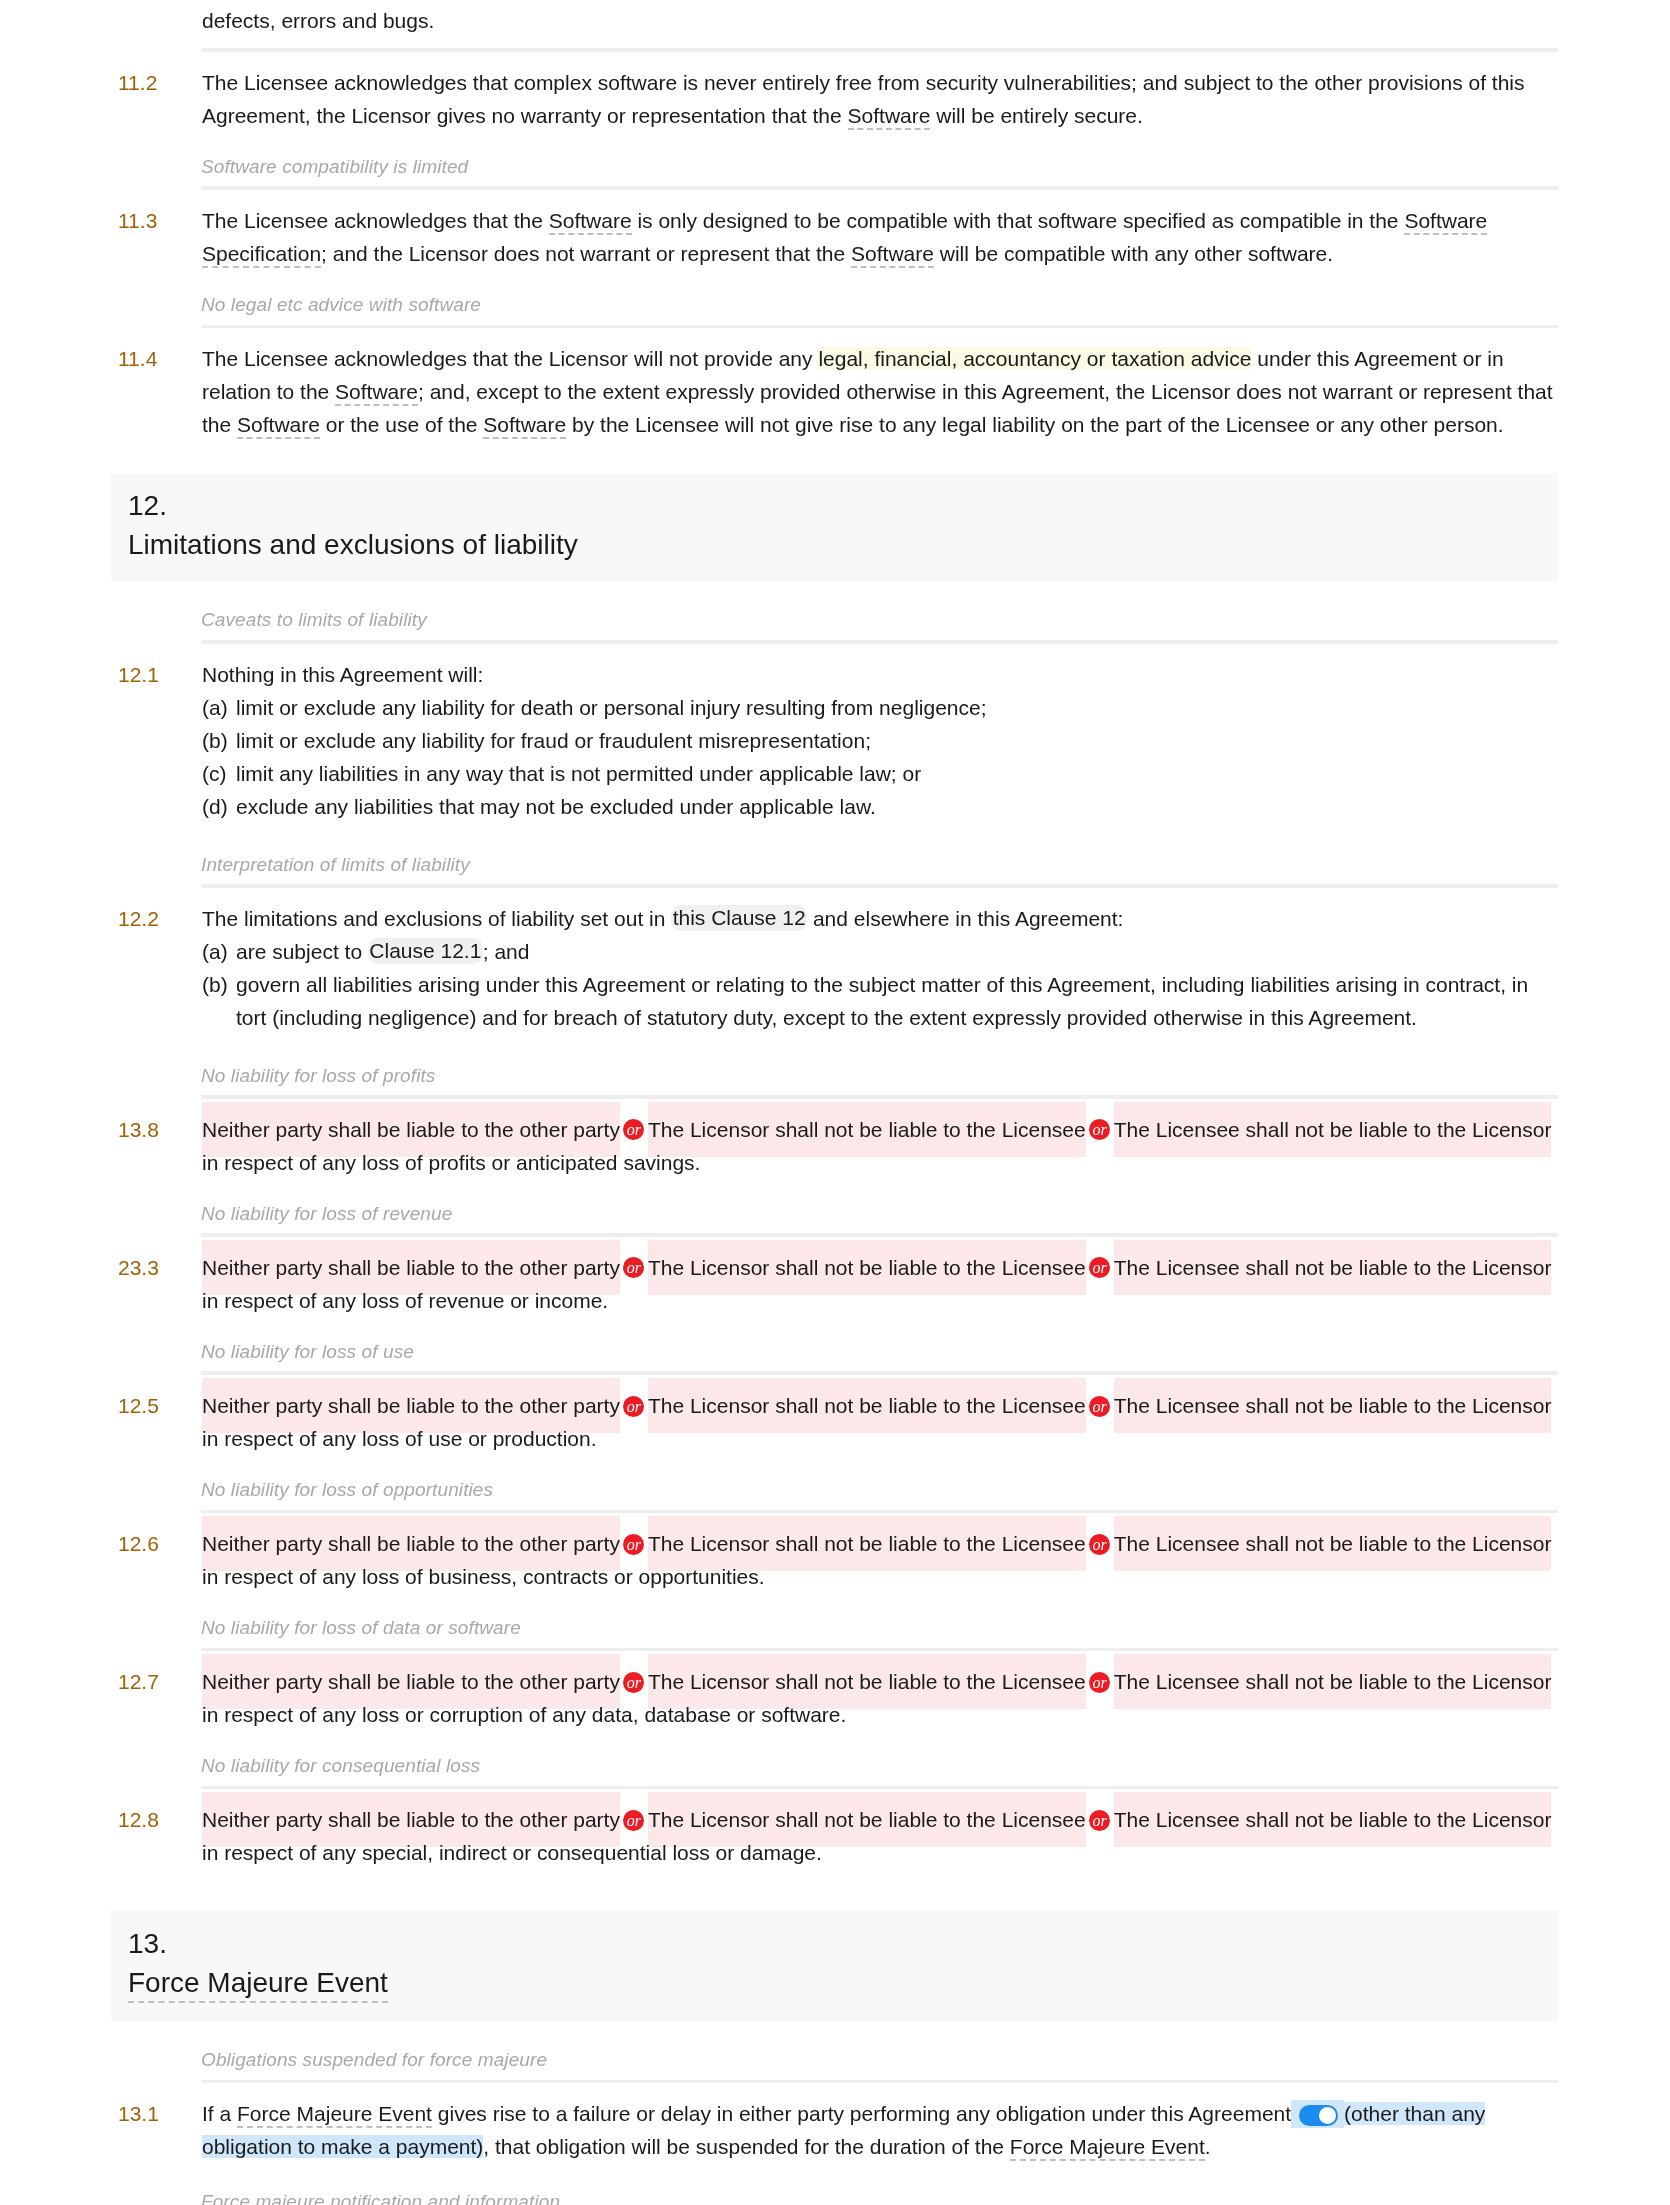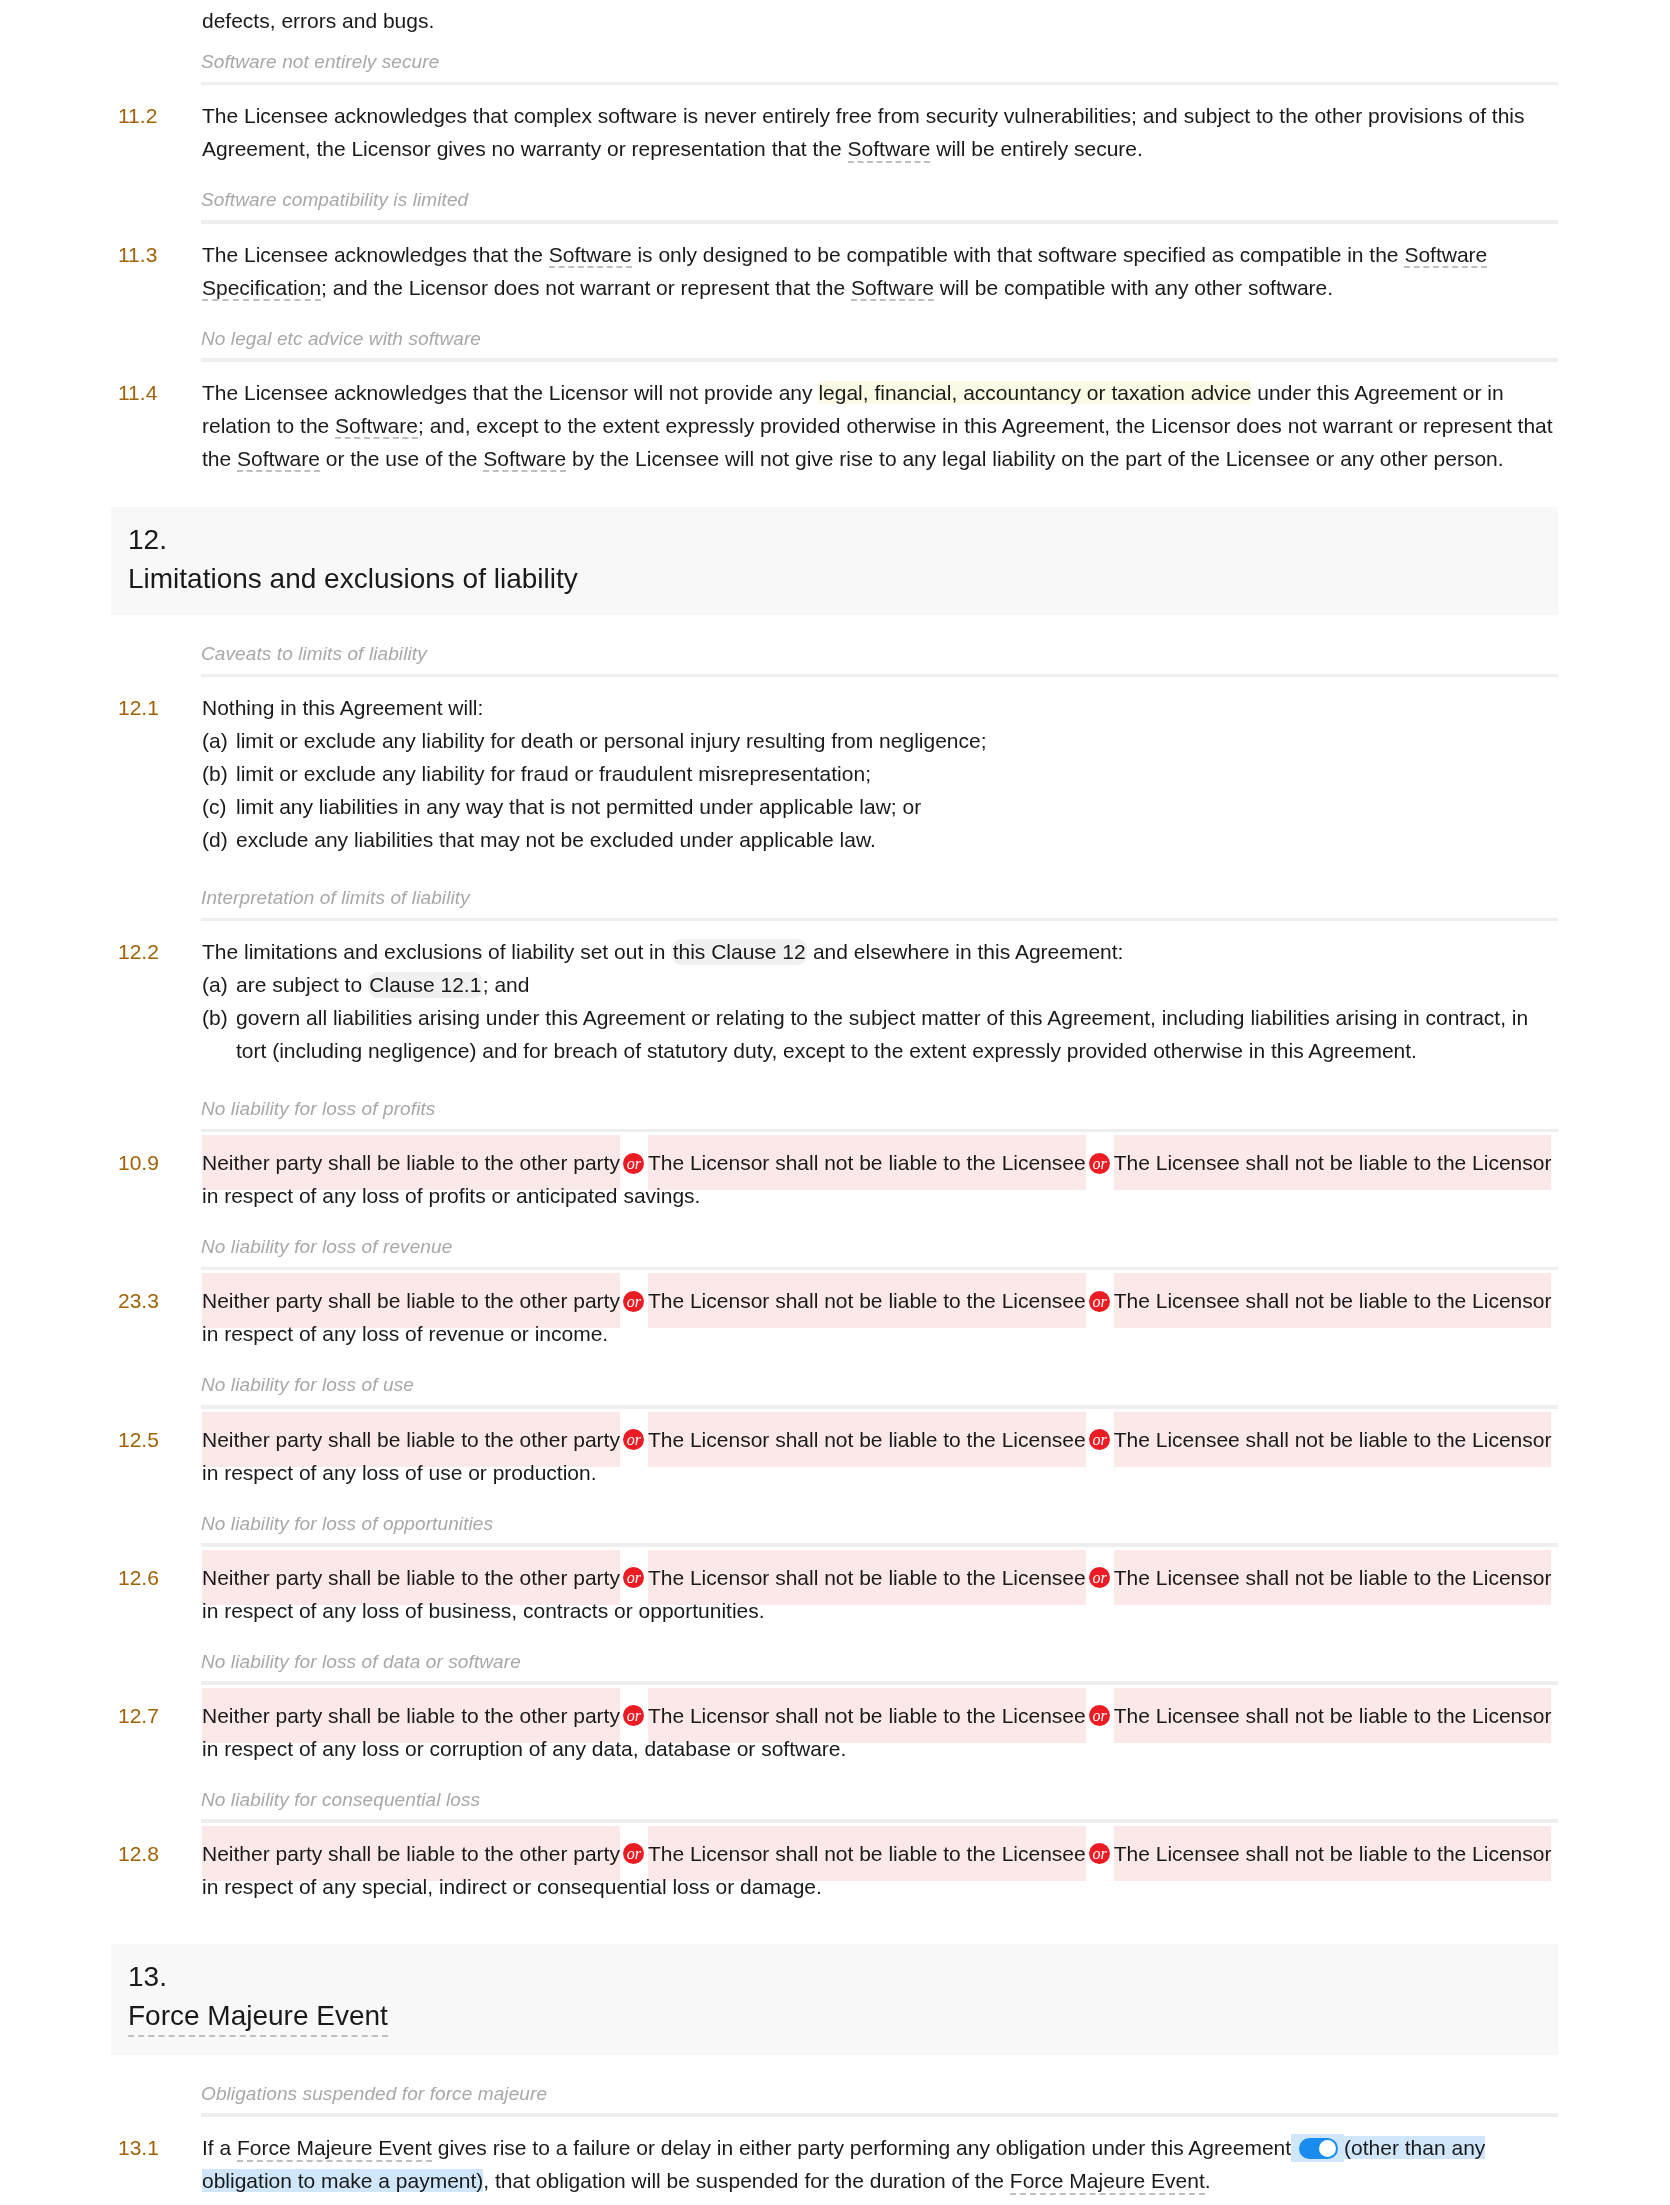--- a/index.html
+++ b/index.html
@@ -160,21 +160,20 @@
 <body>
 
 <div class="page">
 
   <div class="clause-row" style="margin-top:4.2px;">
     <div class="clause-num"></div>
     <div class="clause-body">defects, errors and bugs.</div>
   </div>
 
   <div class="subhead-wrap" style="margin-top:11.2px;">
-    <div class="subhead">Software not entirely secure</div>
     <div class="divider"></div>
   </div>
   <div class="clause-row">
     <div class="clause-num">11.2</div>
     <div class="clause-body"><span>The Licensee acknowledges that complex software is never entirely free from security vulnerabilities; and subject to the other provisions of this Agreement, the Licensor gives no warranty or representation that the </span><span class="defterm">Software</span><span> will be entirely secure.</span></div>
   </div>
 
   <div class="subhead-wrap">
     <div class="subhead">Software compatibility is limited</div>
     <div class="divider"></div>
@@ -244,21 +243,21 @@
         <span class="stext">govern all liabilities arising under this Agreement or relating to the subject matter of this Agreement, including liabilities arising in contract, in tort (including negligence) and for breach of statutory duty, except to the extent expressly provided otherwise in this Agreement.</span>
       </div>
     </div>
   </div>
 
   <div class="subhead-wrap" style="margin-top:28px;">
     <div class="subhead">No liability for loss of profits</div>
     <div class="divider"></div>
   </div>
   <div class="clause-row">
-    <div class="clause-num">10.9</div>
+    <div class="clause-num">13.8</div>
     <div class="clause-body"><span class="alt">Neither party shall be liable to the other party</span><span class="or-badge">or</span><span class="alt">The Licensor shall not be liable to the Licensee</span><span class="or-badge">or</span><span class="alt">The Licensee shall not be liable to the Licensor</span><span> in respect of any loss of profits or anticipated savings.</span></div>
   </div>
 
   <div class="subhead-wrap">
     <div class="subhead">No liability for loss of revenue</div>
     <div class="divider"></div>
   </div>
   <div class="clause-row">
     <div class="clause-num">23.3</div>
     <div class="clause-body"><span class="alt">Neither party shall be liable to the other party</span><span class="or-badge">or</span><span class="alt">The Licensor shall not be liable to the Licensee</span><span class="or-badge">or</span><span class="alt">The Licensee shall not be liable to the Licensor</span><span> in respect of any loss of revenue or income.</span></div>

